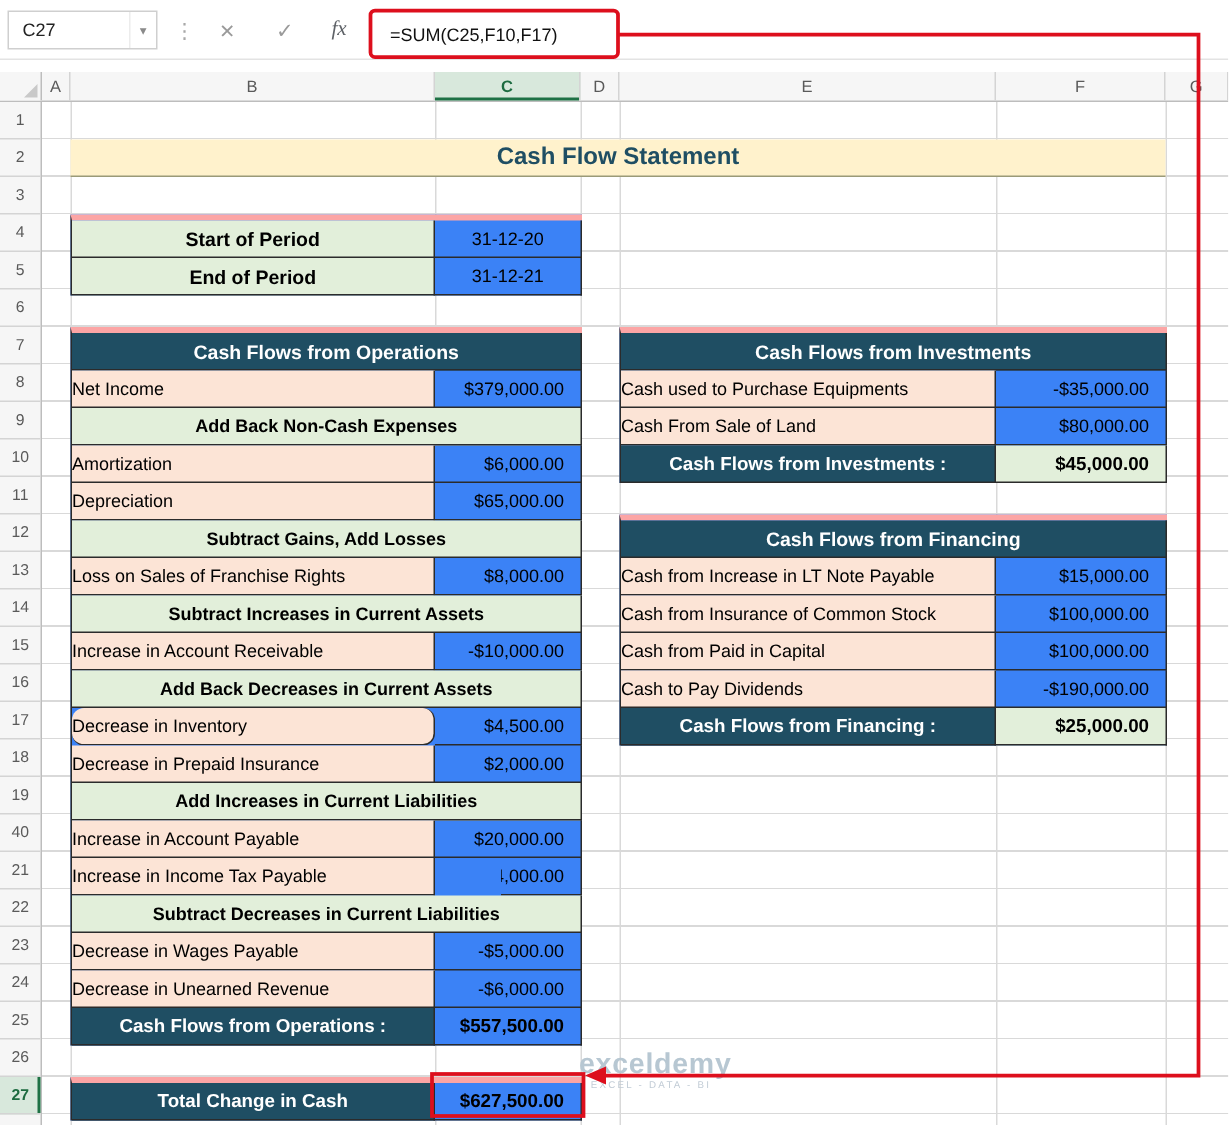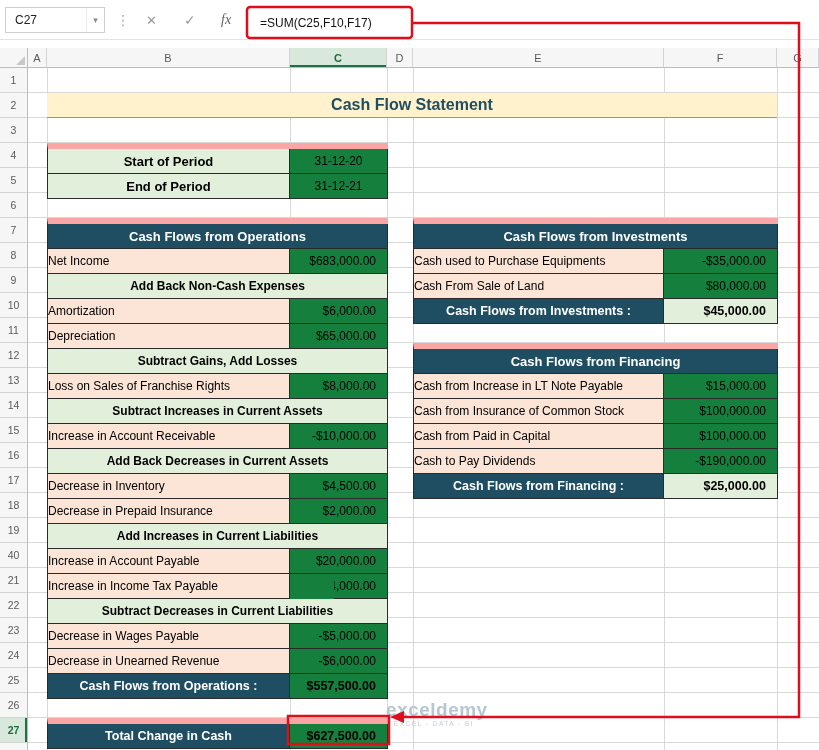--- a/index.html
+++ b/index.html
@@ -39,21 +39,21 @@
   .row-h{height:25px;display:flex;align-items:center;justify-content:center;font-size:10.5px;
     color:#5a5a5a;border-bottom:1px solid #d4d4d4}
   .row-h.sel{background:#d8e8dc;color:#1d6b40;font-weight:bold;box-shadow:inset -2px 0 0 var(--sel)}
 
   
   .h-lines{position:absolute;left:28px;top:68px;right:0;bottom:0;pointer-events:none;z-index:1;
     background:repeating-linear-gradient(to bottom,transparent 0px,transparent 24px,#d9d9d9 24px,#d9d9d9 25px)}
   .v-line{position:absolute;top:68px;bottom:0;width:1px;background:#d9d9d9;pointer-events:none;z-index:1}
 
   
-  .tbl{position:absolute;z-index:2;border-left:1px solid #2b2b2b;border-top:6px solid #fca5a5;background:#15803d}
+  .tbl{position:absolute;z-index:2;border-left:1px solid #2b2b2b;border-top:4px solid #fca5a5;background:#3b82f6}
   .thead{height:25px;background:var(--dark);color:#fff;font-weight:bold;font-size:13px;
     display:flex;align-items:center;justify-content:center;
     border-right:1px solid #2b2b2b;border-bottom:1px solid #2b2b2b}
   .trow{display:flex;height:25px}
   .cell{height:25px;display:flex;align-items:center;font-size:12px;color:#000;
     border-right:1px solid #2b2b2b;border-bottom:1px solid #2b2b2b;
     overflow:hidden;white-space:nowrap}
   .cell.label{}
   .cell.item-label{background:var(--peach)}
   .cell.value{justify-content:flex-end;padding-right:11px}
@@ -166,21 +166,21 @@
       <div class="trow">
         <div class="cell plabel" style="width:242px">End of Period</div>
         <div class="cell pvalue" style="flex:1">31-12-21</div>
       </div>
     </div>
 
     <div class="tbl" id="opsTable">
         <div class="thead">Cash Flows from Operations</div>
         <div class="trow">
           <div class="cell label item-label" style="width: 242px;">Net Income</div>
-          <div class="cell value" style="flex: 1 1 0%;">$683,000.00</div>
+          <div class="cell value" style="flex: 1 1 0%;">$379,000.00</div>
         </div>
         <div class="trow">
           <div class="cell section" style="flex: 1 1 0%;">Add Back Non-Cash Expenses</div>
         </div>
         <div class="trow">
           <div class="cell label item-label" style="width: 242px;">Amortization</div>
           <div class="cell value" style="flex: 1 1 0%;">$6,000.00</div>
         </div>
         <div class="trow">
           <div class="cell label item-label" style="width: 242px;">Depreciation</div>
@@ -197,21 +197,21 @@
           <div class="cell section" style="flex: 1 1 0%;">Subtract Increases in Current Assets</div>
         </div>
         <div class="trow">
           <div class="cell label item-label" style="width: 242px;">Increase in Account Receivable</div>
           <div class="cell value" style="flex: 1 1 0%;">-$10,000.00</div>
         </div>
         <div class="trow">
           <div class="cell section" style="flex: 1 1 0%;">Add Back Decreases in Current Assets</div>
         </div>
         <div class="trow">
-          <div class="cell label item-label" style="width: 242px;">Decrease in Inventory</div>
+          <div class="cell label item-label" style="width: 242px; border-radius: 8px;">Decrease in Inventory</div>
           <div class="cell value" style="flex: 1 1 0%;">$4,500.00</div>
         </div>
         <div class="trow">
           <div class="cell label item-label" style="width: 242px;">Decrease in Prepaid Insurance</div>
           <div class="cell value" style="flex: 1 1 0%;">$2,000.00</div>
         </div>
         <div class="trow">
           <div class="cell section" style="flex: 1 1 0%;">Add Increases in Current Liabilities</div>
         </div>
         <div class="trow">

